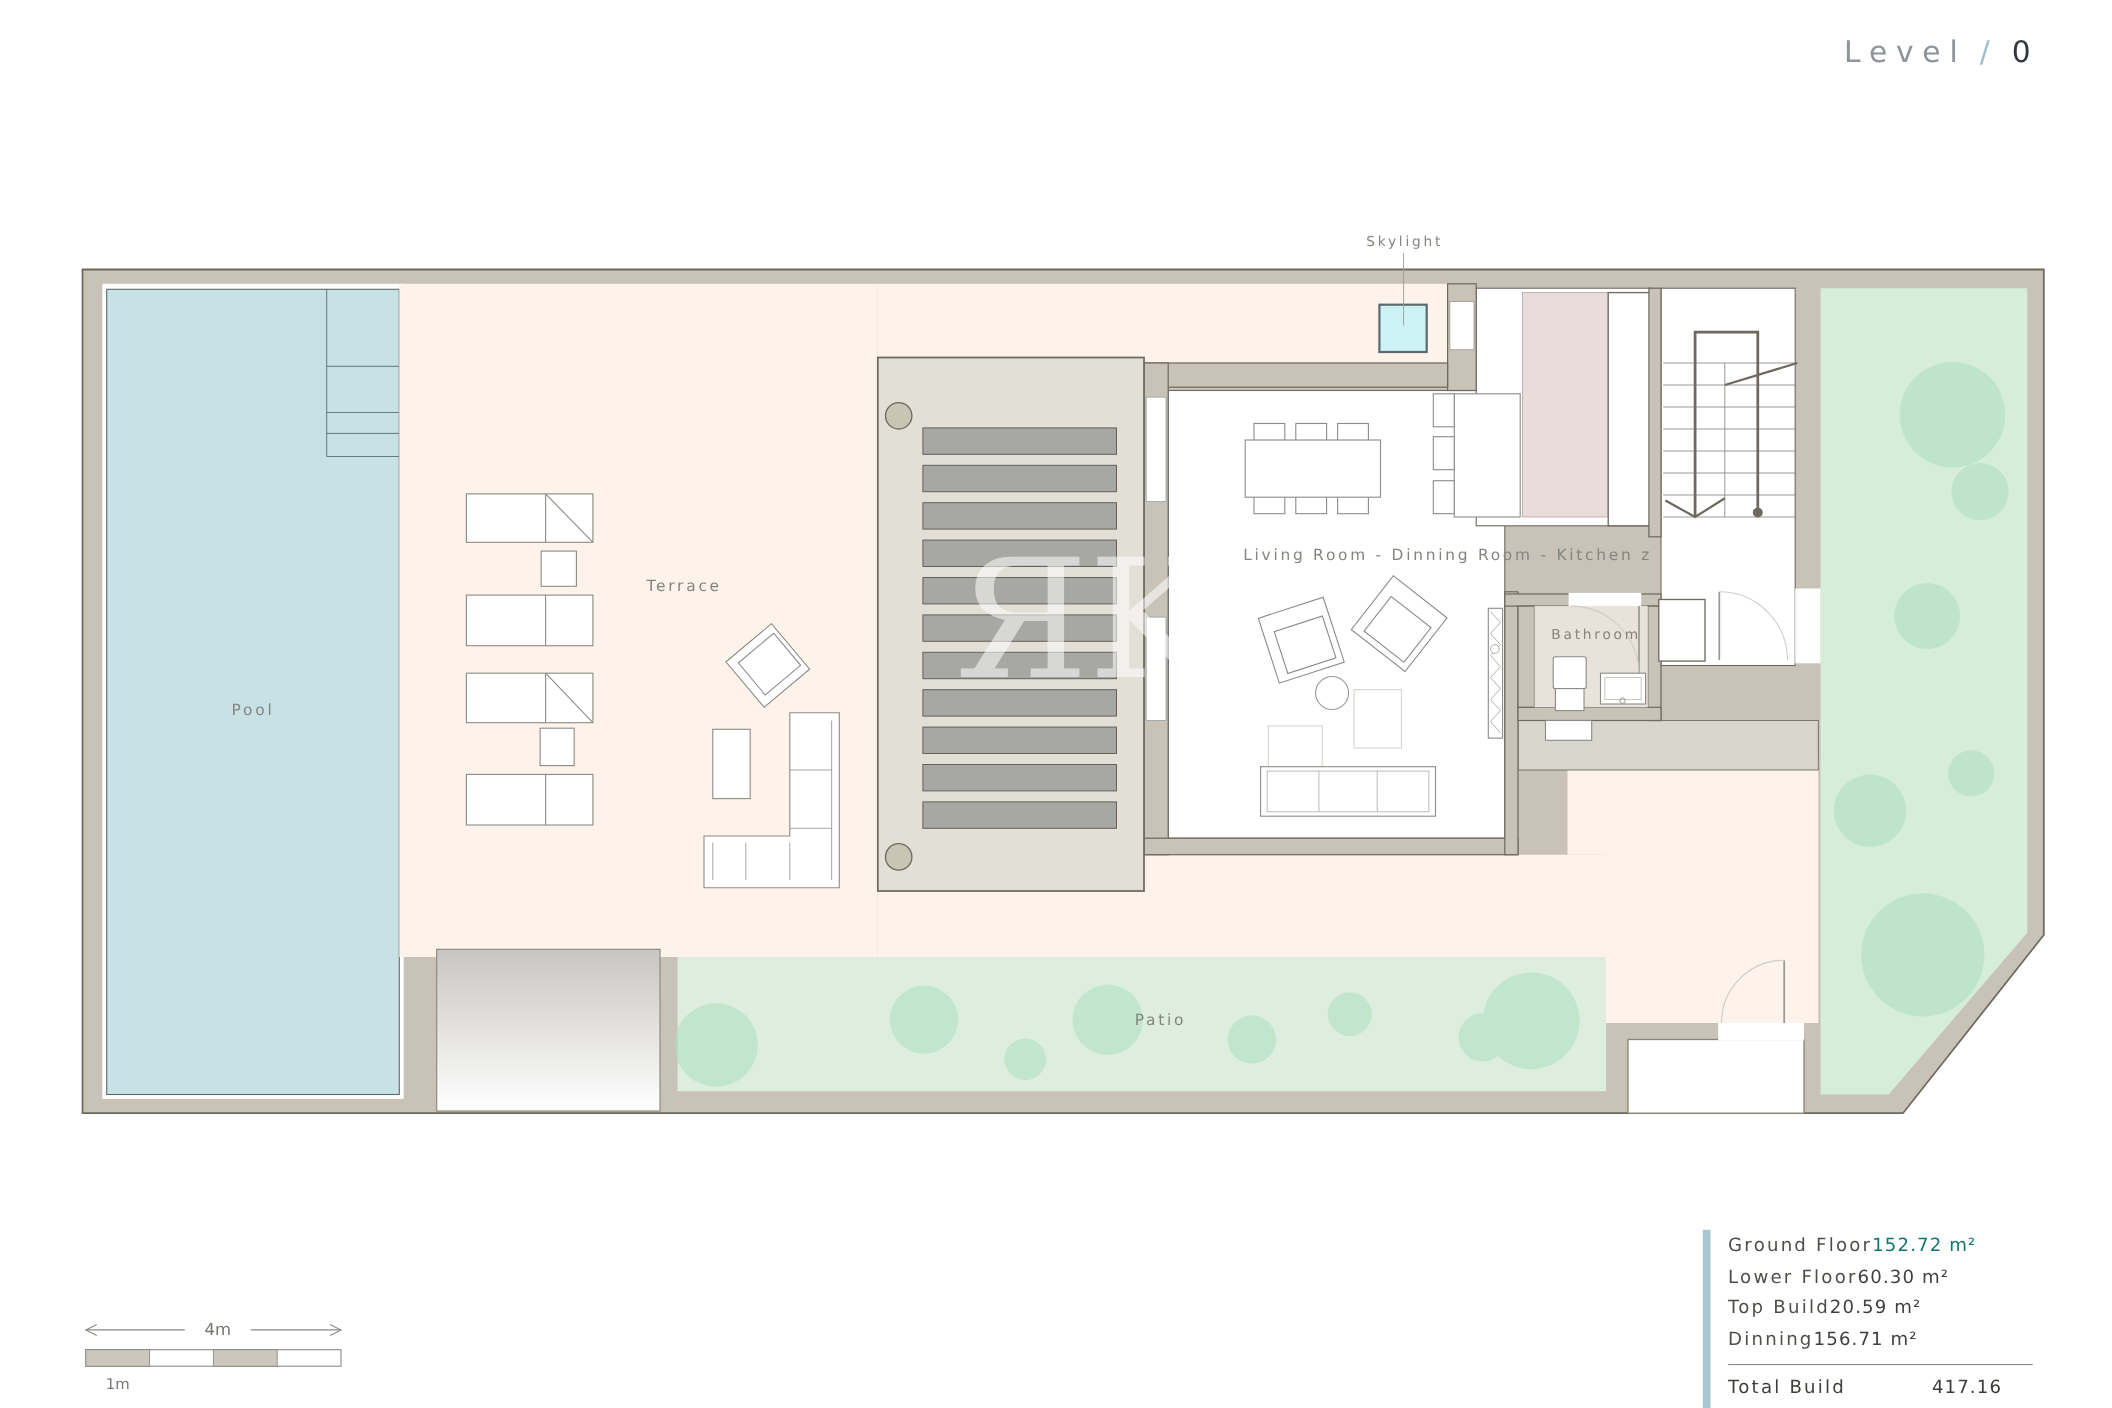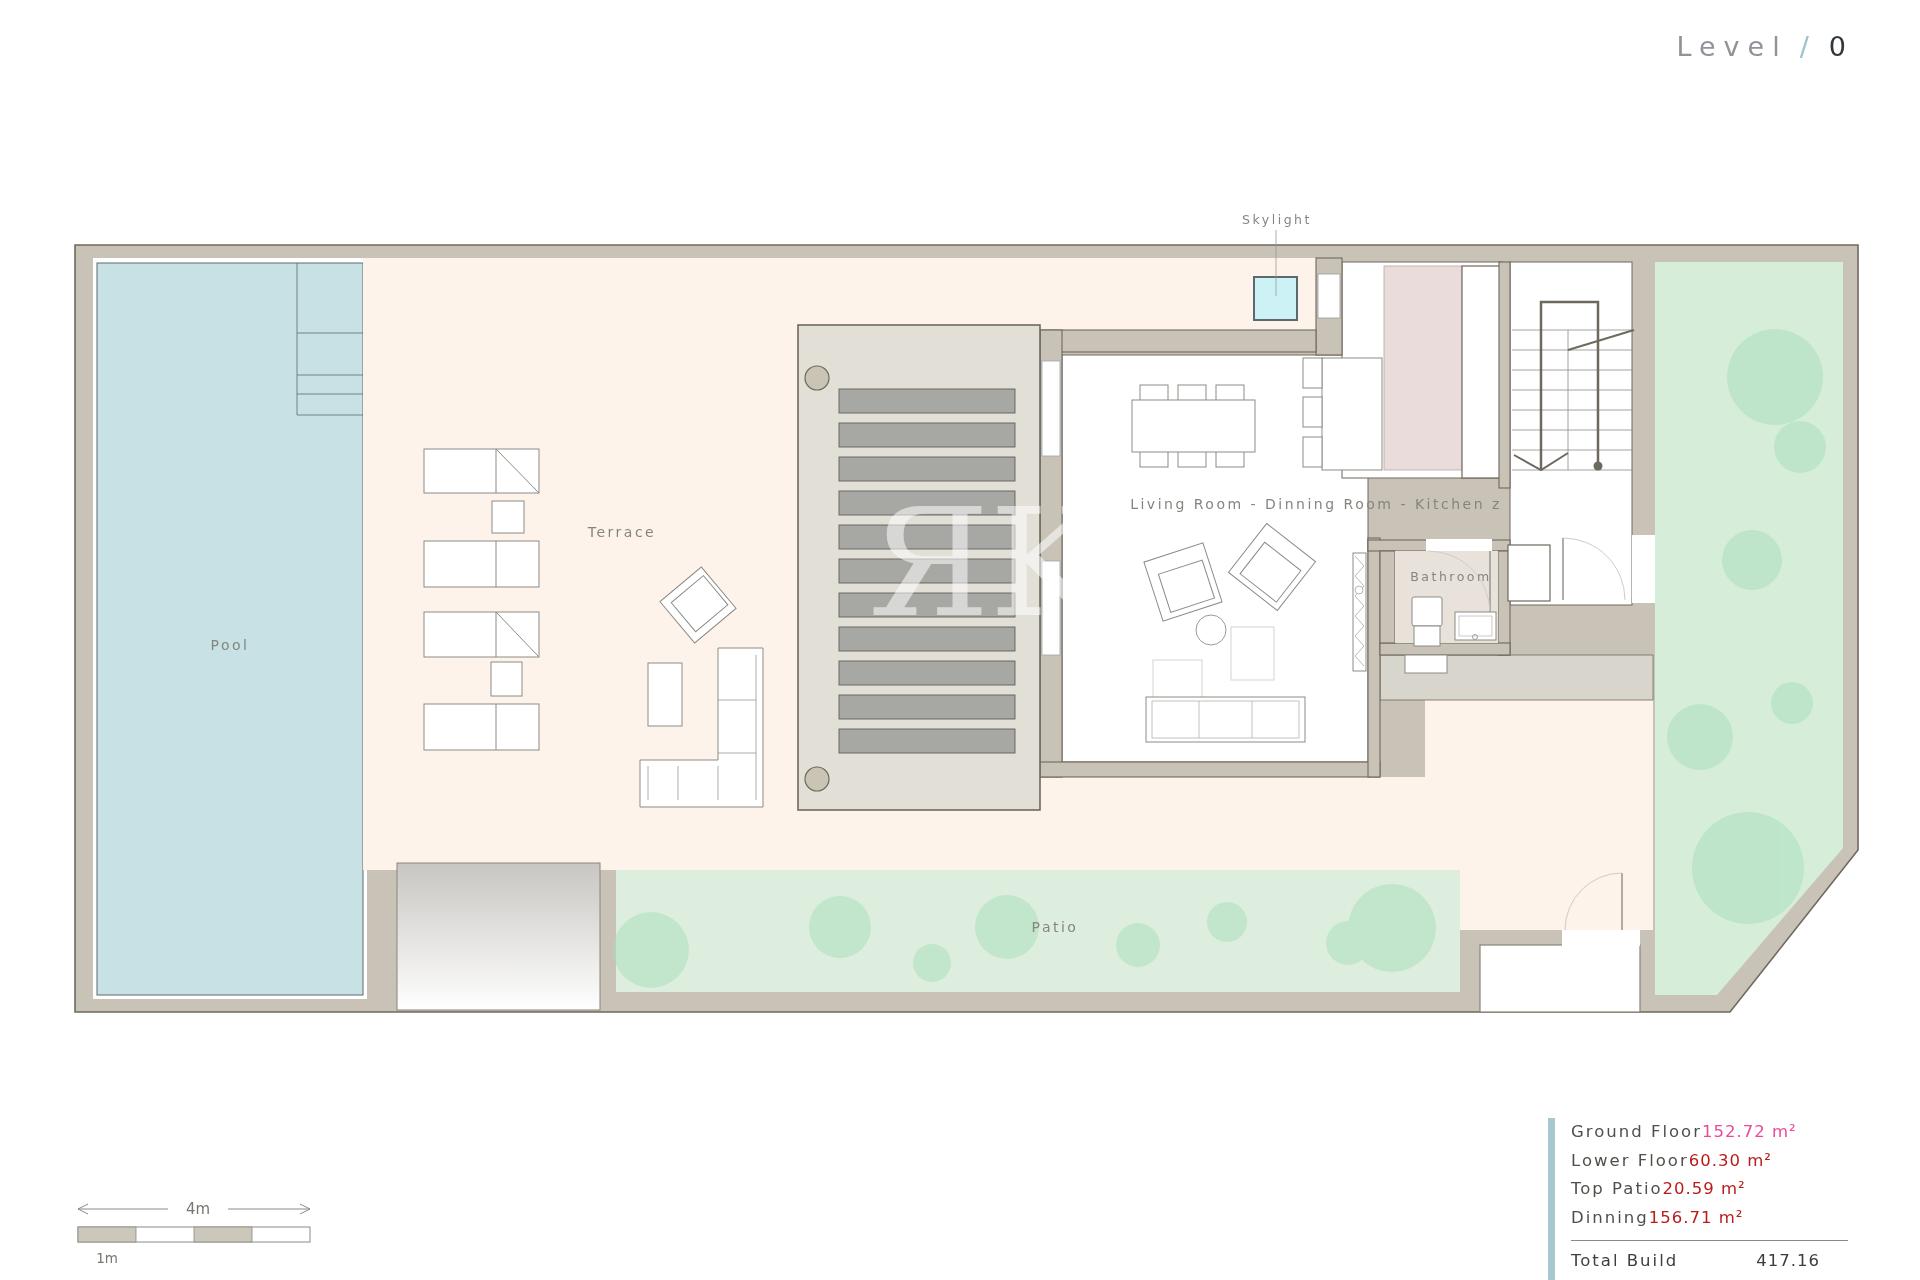--- a/index.html
+++ b/index.html
@@ -9,22 +9,22 @@
   .plan-label{fill:#85857f;letter-spacing:2.5px;font-size:14px;font-family:"DejaVu Sans",sans-serif;}
   .small-label{font-size:12.5px;}
   .furn{fill:#ffffff;stroke:#8b8b86;stroke-width:1;}
   .furn-light{fill:none;stroke:#d8d3cc;stroke-width:1;}
   .wall{fill:#c9c3b7;stroke:#6e695e;stroke-width:1.6;}
   .wall-thin{fill:#c9c3b7;stroke:#6e695e;stroke-width:1.1;}
   .white-floor{fill:#ffffff;stroke:#6e695e;stroke-width:1;}
   .legend{position:absolute;left:1548px;top:1118px;width:277px;border-left:7px solid #a9c7d2;
           padding-left:16px;font-size:16.5px;color:#4f4f4a;letter-spacing:2px;}
   .legend .row{display:flex;line-height:28.5px;}
-  .legend .row .val{color:#b91c1c;letter-spacing:1px;}
-  .legend .row.first .val{color:#ec4899;}
+  .legend .row .val{color:#404040;letter-spacing:1px;}
+  .legend .row.first .val{color:#0f766e;}
   .legend .sep{border-top:1.2px solid #8a8a85;margin:8px 0 6px 0;}
   .legend .total{display:flex;justify-content:space-between;line-height:28px;color:#3f3f3a;}
   .legend .total .val{color:#3c3c38;letter-spacing:1px;}
 </style>
 </head>
 <body>
 
 <div id="stage">
 <svg width="1920" height="1280" viewBox="0 0 1920 1280">
   <defs>
@@ -292,21 +292,21 @@
 <div class="legend">
   <div class="row first">
     <span>Ground Floor</span>
     <span class="val">152.72 m²</span>
   </div>
   <div class="row">
     <span>Lower Floor</span>
     <span class="val">60.30 m²</span>
   </div>
   <div class="row">
-    <span>Top Patio</span>
+    <span>Top Build</span>
     <span class="val">20.59 m²</span>
   </div>
   <div class="row">
     <span>Dinning</span>
     <span class="val">156.71 m²</span>
   </div>
   <div class="sep"></div>
   <div class="total">
     <span>Total Build Surface</span>
     <span class="val">417.16 m²</span>

